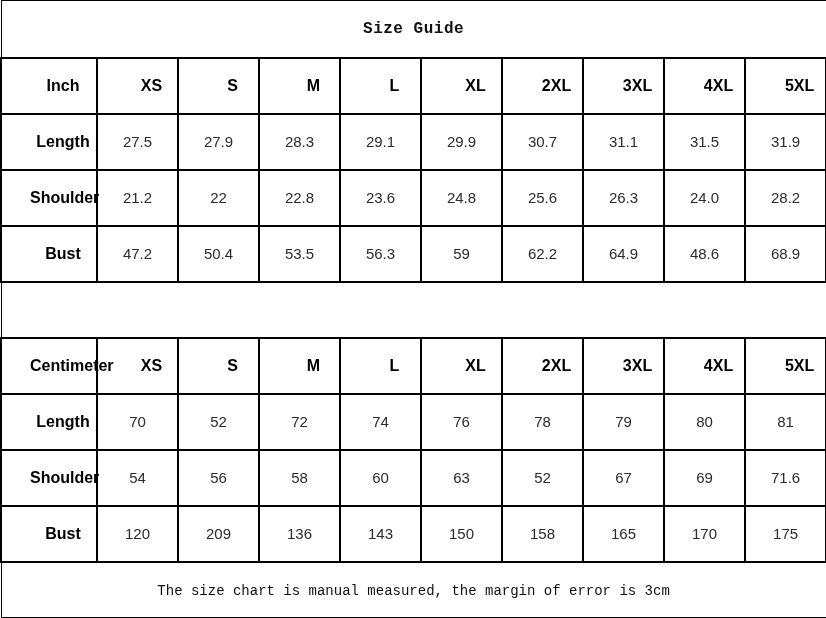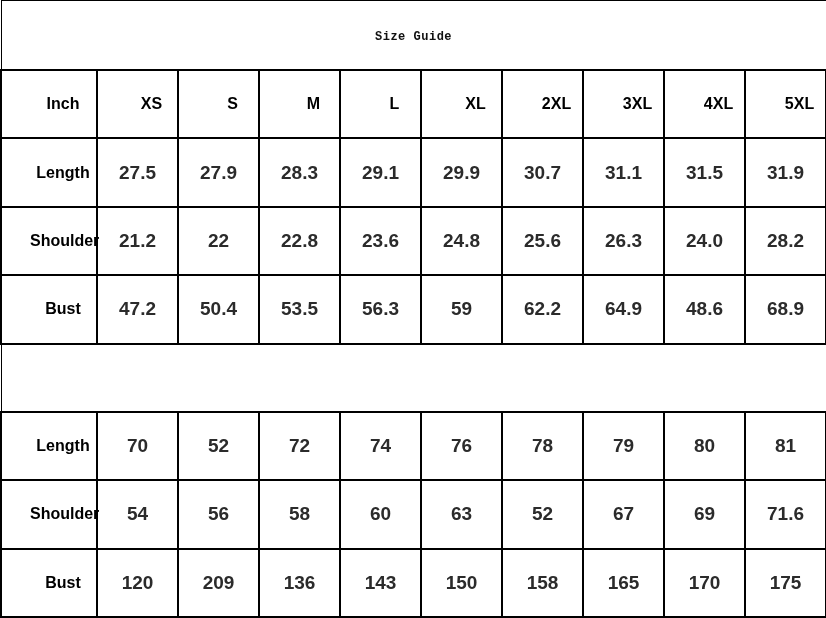--- a/index.html
+++ b/index.html
@@ -18,30 +18,30 @@
   td {
     text-align: center; vertical-align: middle;
     padding: 0; box-sizing: border-box;
   }
   td.bordered { border: 2px solid #000; }
   td.edge-only { border: none; }
   tr { height: 56px; }
   tr.r-title { height: 57px; }
   .title-text {
     font-family: "Liberation Mono", "DejaVu Sans Mono", monospace;
-    font-size: 12px; font-weight: bold; color: #111;
+    font-size: 16px; font-weight: bold; color: #111;
     letter-spacing: 0.5px;
   }
   .head-text {
     font-family: "Liberation Sans", "DejaVu Sans", sans-serif;
     font-size: 16px; font-weight: bold; color: #000; padding-left: 28px;
   }
   .num-text {
     font-family: "Liberation Sans", "DejaVu Sans", sans-serif;
-    font-size: 19px; font-weight: bold; color: #2b2b2b;
+    font-size: 15px; font-weight: normal; color: #2b2b2b;
   }
   .footer-text {
     font-family: "Liberation Mono", "DejaVu Sans Mono", monospace;
     font-size: 14px; color: #111;
   }
 </style>
 </head>
 <body>
 
 <div class="page">
@@ -115,20 +115,32 @@
     <td class="bordered num-text">62.2</td>
     <td class="bordered num-text">64.9</td>
     <td class="bordered num-text">48.6</td>
     <td class="bordered num-text">68.9</td>
   </tr>
 
   <tr>
     <td colspan="10" class="edge-only"></td>
   </tr>
 
+  <tr>
+    <td class="bordered head-text">Centimeter</td>
+    <td class="bordered head-text">XS</td>
+    <td class="bordered head-text">S</td>
+    <td class="bordered head-text">M</td>
+    <td class="bordered head-text">L</td>
+    <td class="bordered head-text">XL</td>
+    <td class="bordered head-text">2XL</td>
+    <td class="bordered head-text">3XL</td>
+    <td class="bordered head-text">4XL</td>
+    <td class="bordered head-text">5XL</td>
+  </tr>
 
   <tr>
     <td class="bordered head-text">Length</td>
     <td class="bordered num-text">70</td>
     <td class="bordered num-text">52</td>
     <td class="bordered num-text">72</td>
     <td class="bordered num-text">74</td>
     <td class="bordered num-text">76</td>
     <td class="bordered num-text">78</td>
     <td class="bordered num-text">79</td>
@@ -155,15 +167,20 @@
     <td class="bordered num-text">209</td>
     <td class="bordered num-text">136</td>
     <td class="bordered num-text">143</td>
     <td class="bordered num-text">150</td>
     <td class="bordered num-text">158</td>
     <td class="bordered num-text">165</td>
     <td class="bordered num-text">170</td>
     <td class="bordered num-text">175</td>
   </tr>
 
+  <tr>
+    <td colspan="10" class="edge-only">
+      <span class="footer-text">The size chart is manual measured, the margin of error is 3cm</span>
+    </td>
+  </tr>
 </tbody>
     </table>
 </div>
 
 </body></html>

